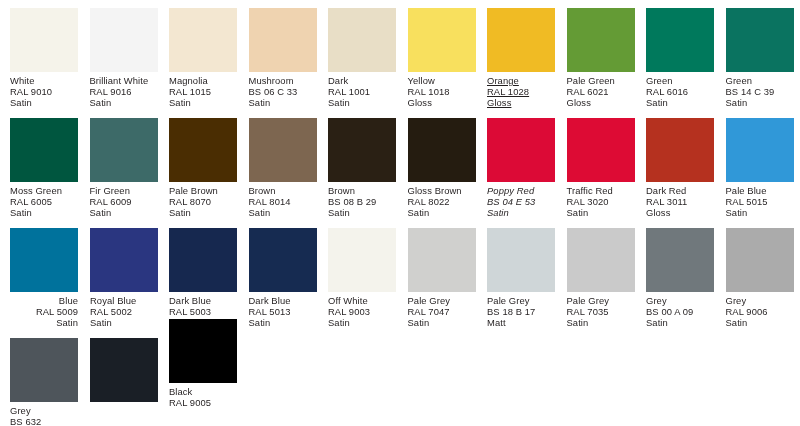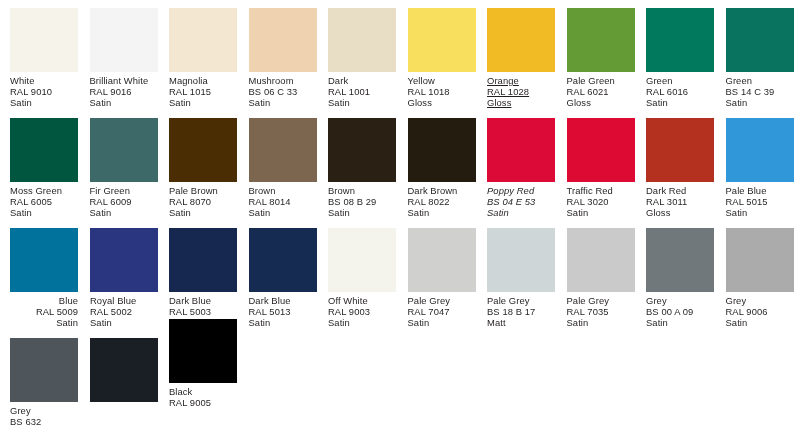--- a/index.html
+++ b/index.html
@@ -162,21 +162,21 @@
       <div class="swatch-chip" style="background: rgb(42, 32, 20);"></div>
       <div class="swatch-labels">
         <span class="lbl-name">Brown</span>
         <span class="lbl-code">BS 08 B 29</span>
         <span class="lbl-finish">Satin</span>
       </div>
     </div>
     <div class="swatch-cell" style="left: 407.5px; top: 118px;">
       <div class="swatch-chip" style="background: rgb(37, 28, 16);"></div>
       <div class="swatch-labels">
-        <span class="lbl-name">Dark Brown</span>
+        <span class="lbl-name">Gloss Brown</span>
         <span class="lbl-code">RAL 8022</span>
         <span class="lbl-finish">Satin</span>
       </div>
     </div>
     <div class="swatch-cell" style="left: 487px; top: 118px; font-style: italic;">
       <div class="swatch-chip" style="background: rgb(220, 10, 54);"></div>
       <div class="swatch-labels">
         <span class="lbl-name">Poppy Red</span>
         <span class="lbl-code">BS 04 E 53</span>
         <span class="lbl-finish">Satin</span>

